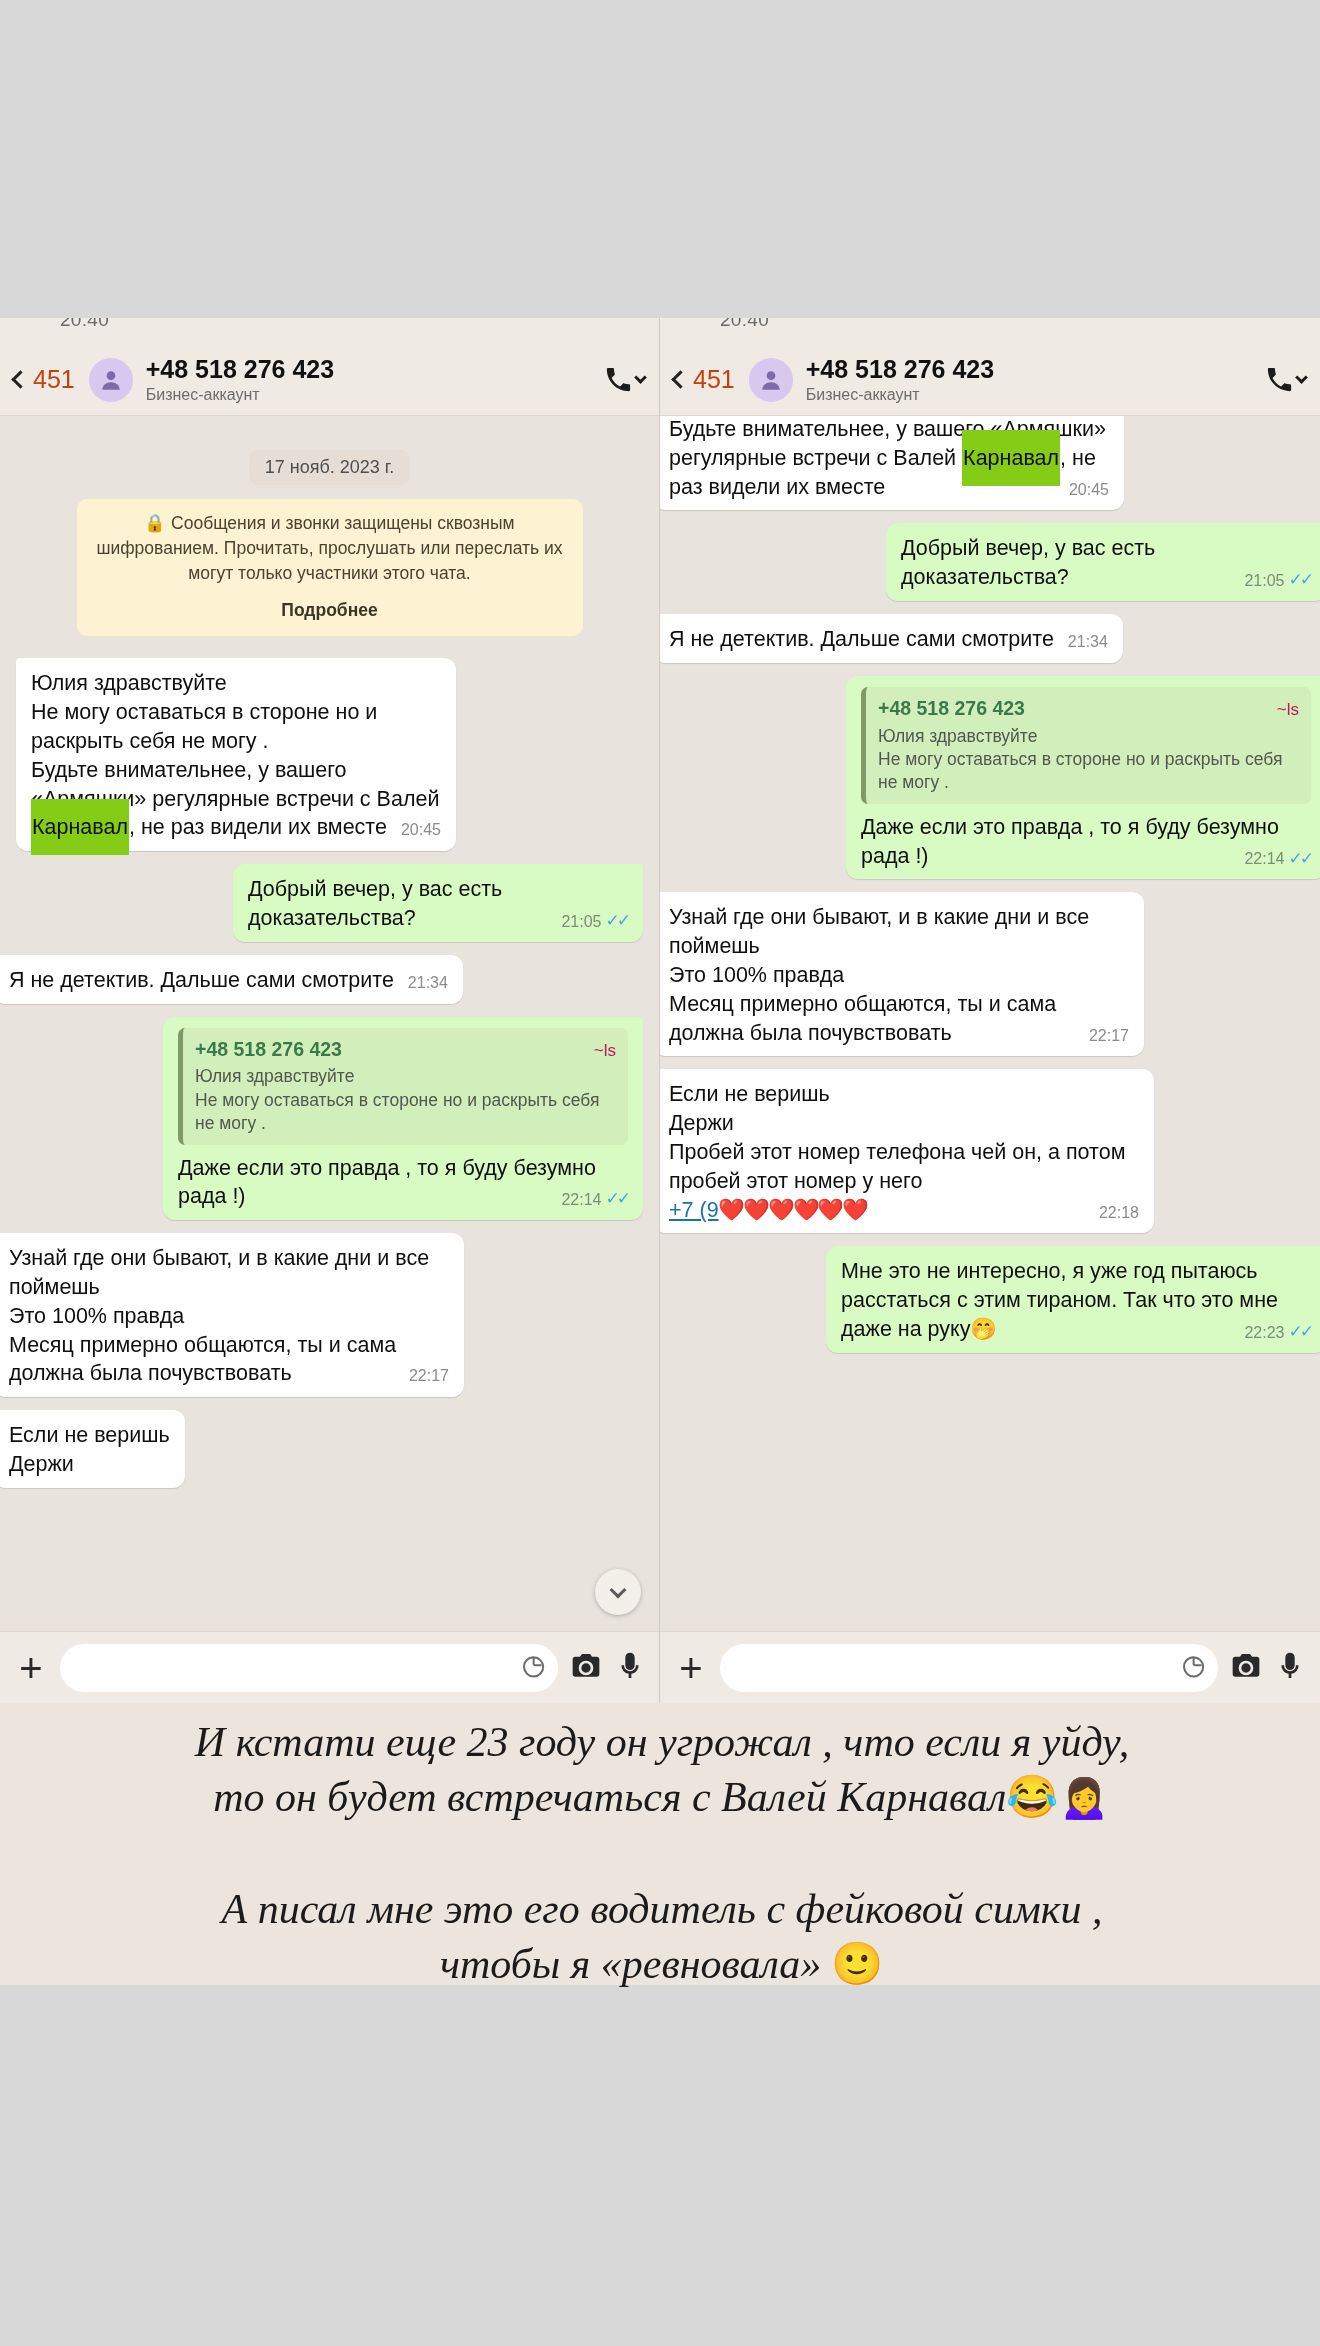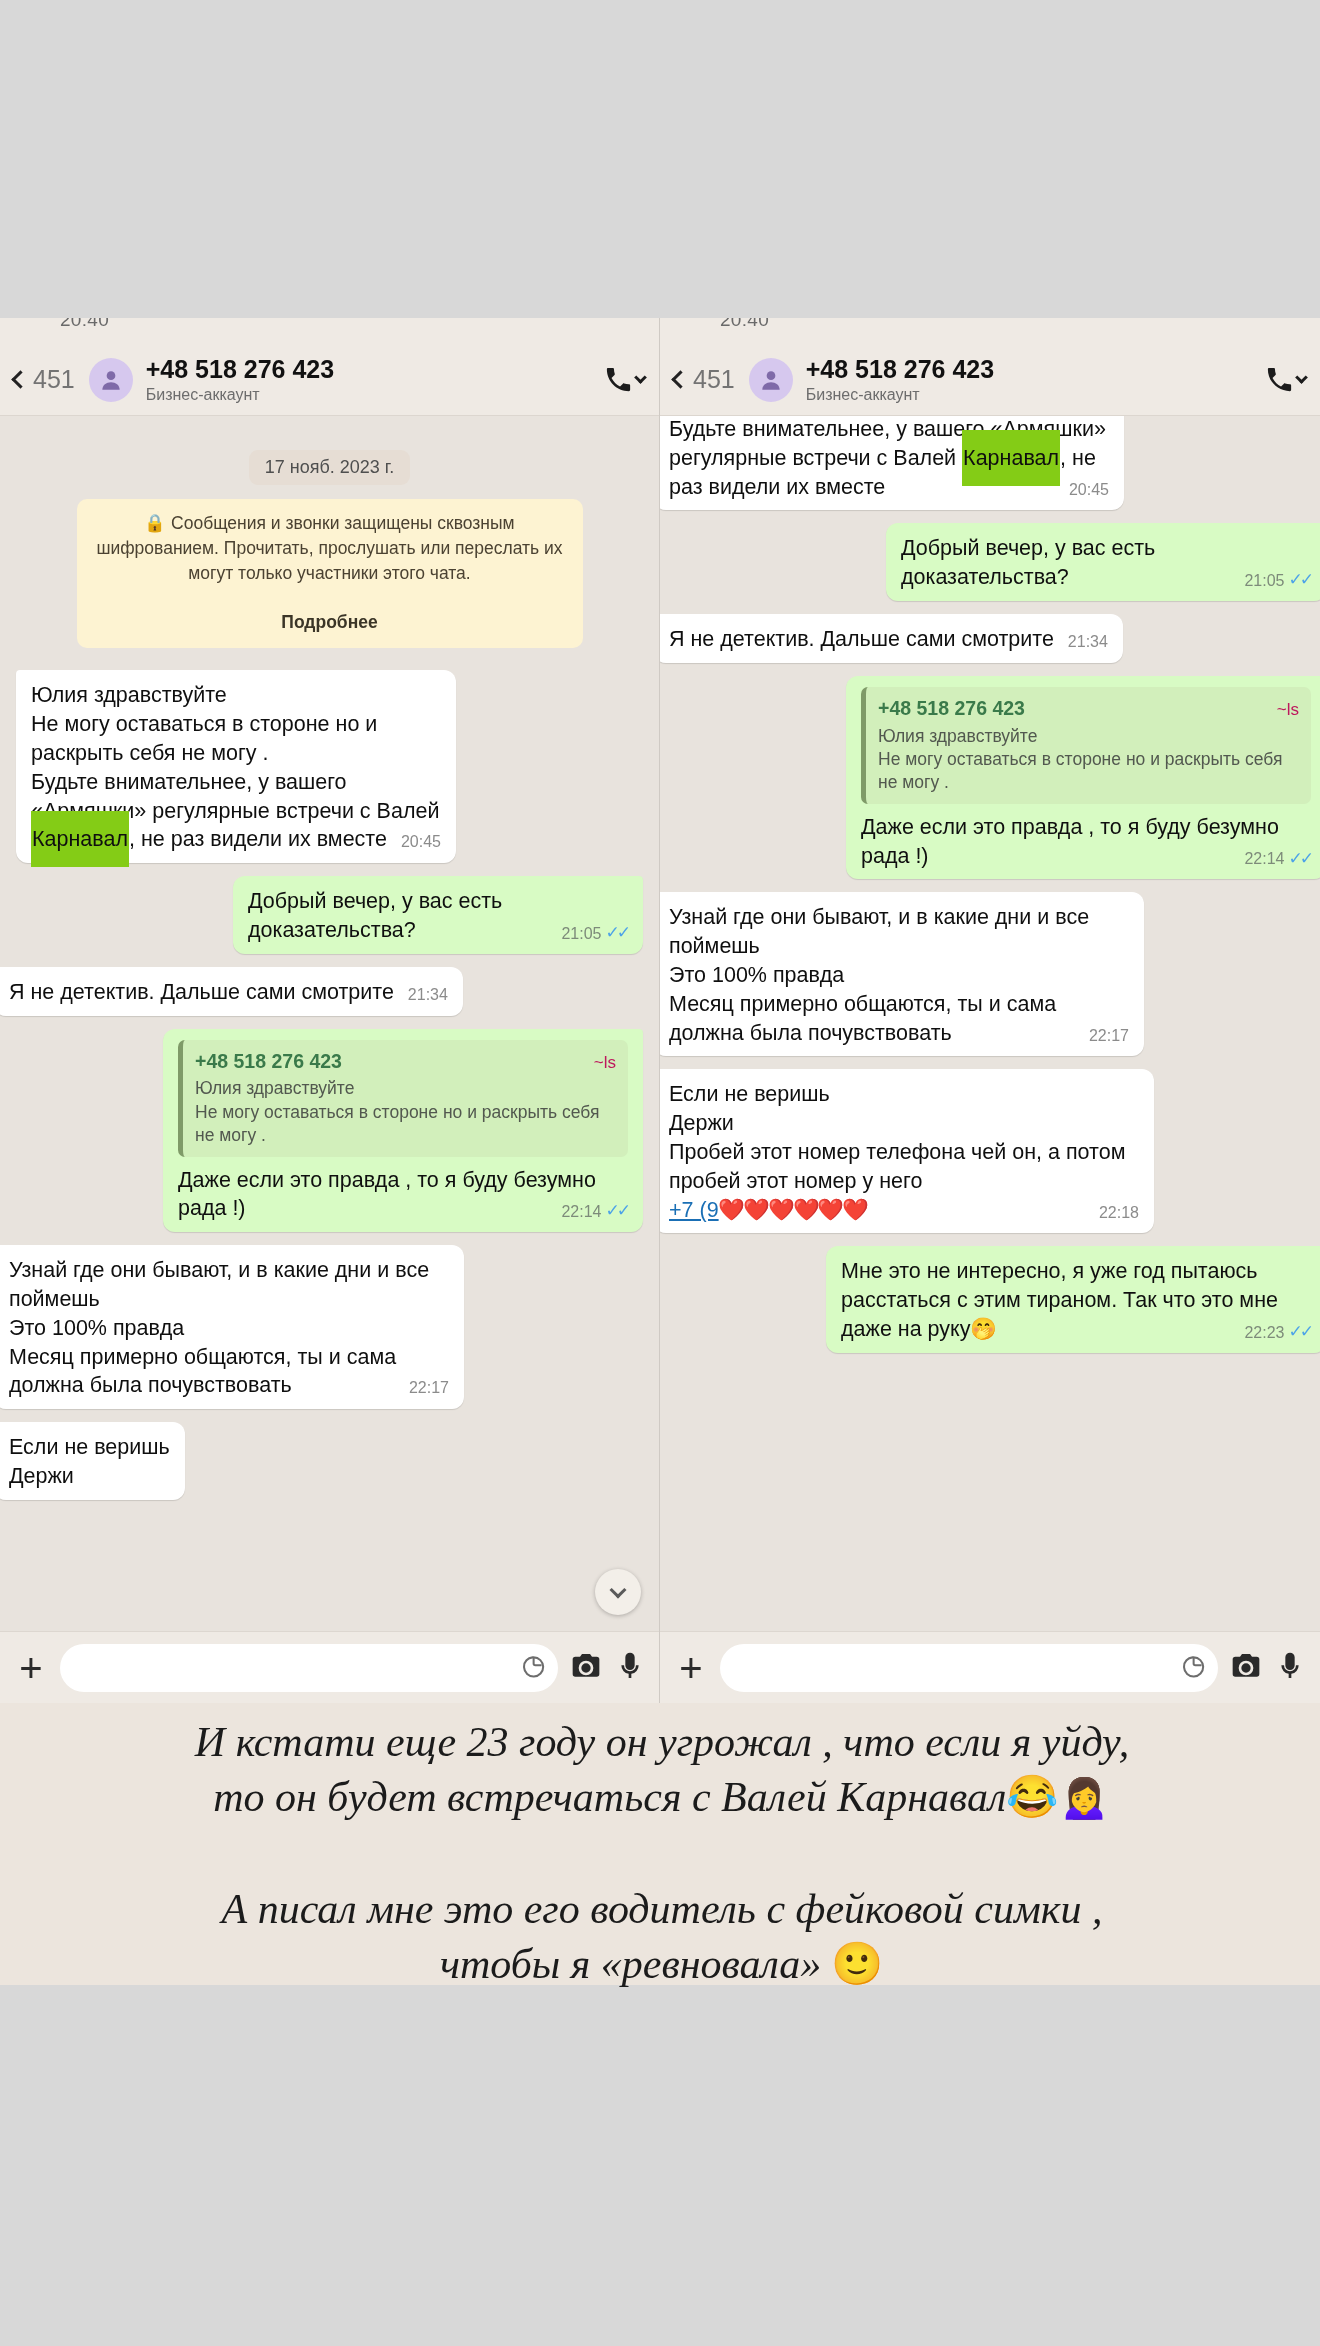--- a/index.html
+++ b/index.html
@@ -56,21 +56,21 @@
     padding: 0 14px 0 10px;
     border-bottom: 1px solid #dcd6cf;
   }
   .back-wrap { display: flex; align-items: center; gap: 6px; cursor: pointer; }
   .chev-left {
     width: 13px; height: 13px;
     border-left: 3px solid #222; border-bottom: 3px solid #222;
     transform: rotate(45deg);
     margin-left: 4px;
   }
-  .back-count { font-size: 25px; color: #737373; }
+  .back-count { font-size: 25px; color: #c2410c; }
   .avatar {
     width: 44px; height: 44px; border-radius: 50%;
     background: #d6c8ee;
     margin-left: 14px;
     display: flex; align-items: center; justify-content: center;
     flex: 0 0 auto;
   }
   .avatar svg { width: 26px; height: 26px; fill: #7f6aa8; }
   .hdr-text { margin-left: 13px; line-height: 1.15; flex: 1 1 auto; min-width: 0; }
   .hdr-name { font-size: 25px; font-weight: bold; color: #111; white-space: nowrap; }
@@ -108,21 +108,21 @@
     border-radius: 10px;
     padding: 12px 16px 14px 16px;
     margin: 0 auto 22px auto;
     width: 506px;
     text-align: center;
     font-size: 17.5px;
     line-height: 1.42;
     color: #4b4232;
   }
   .encryption .lock { color: #b08a2e; }
-  .encryption .more { display: block; margin-top: 24px; font-weight: bold; color: #3b3527; }
+  .encryption .more { display: block; margin-top: 12px; font-weight: bold; color: #3b3527; }
 
   .row { display: flex; margin-bottom: 13px; }
   .row.in  { justify-content: flex-start; }
   .row.out { justify-content: flex-end; }
 
   .bubble {
     position: relative;
     max-width: 470px;
     border-radius: 12px;
     padding: 11px 15px 9px 15px;

